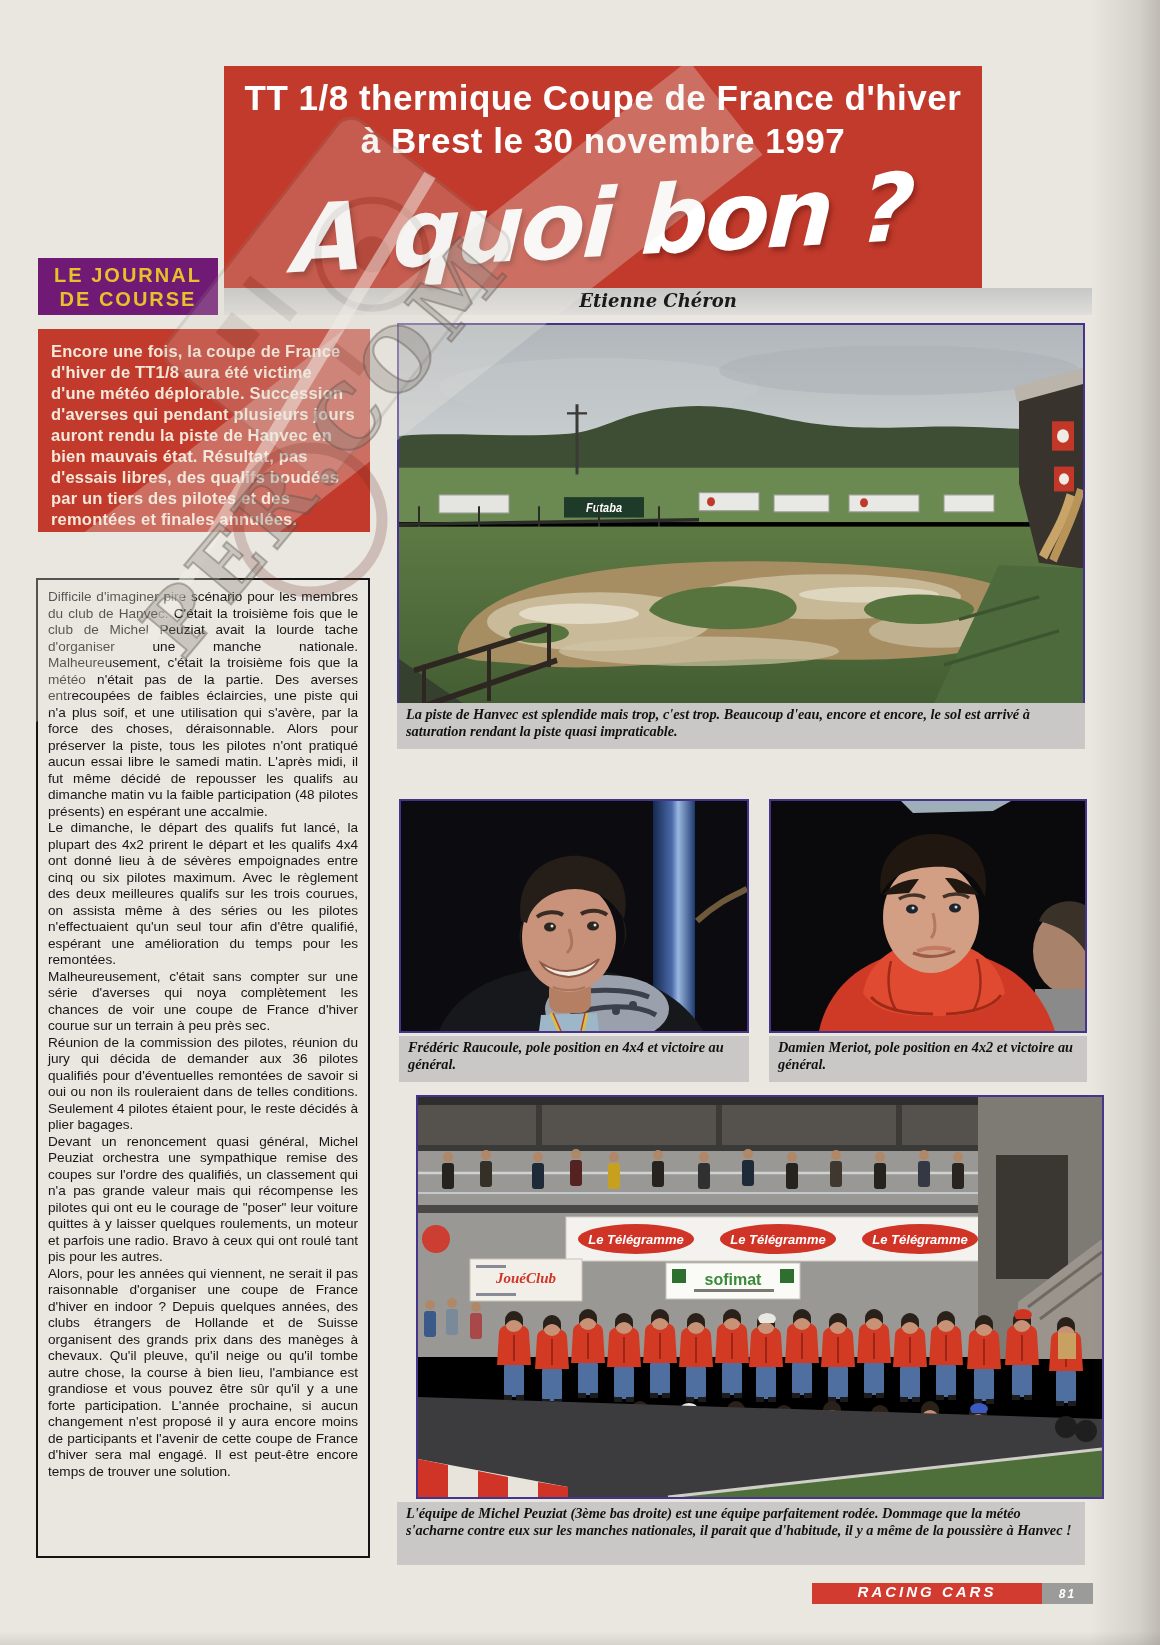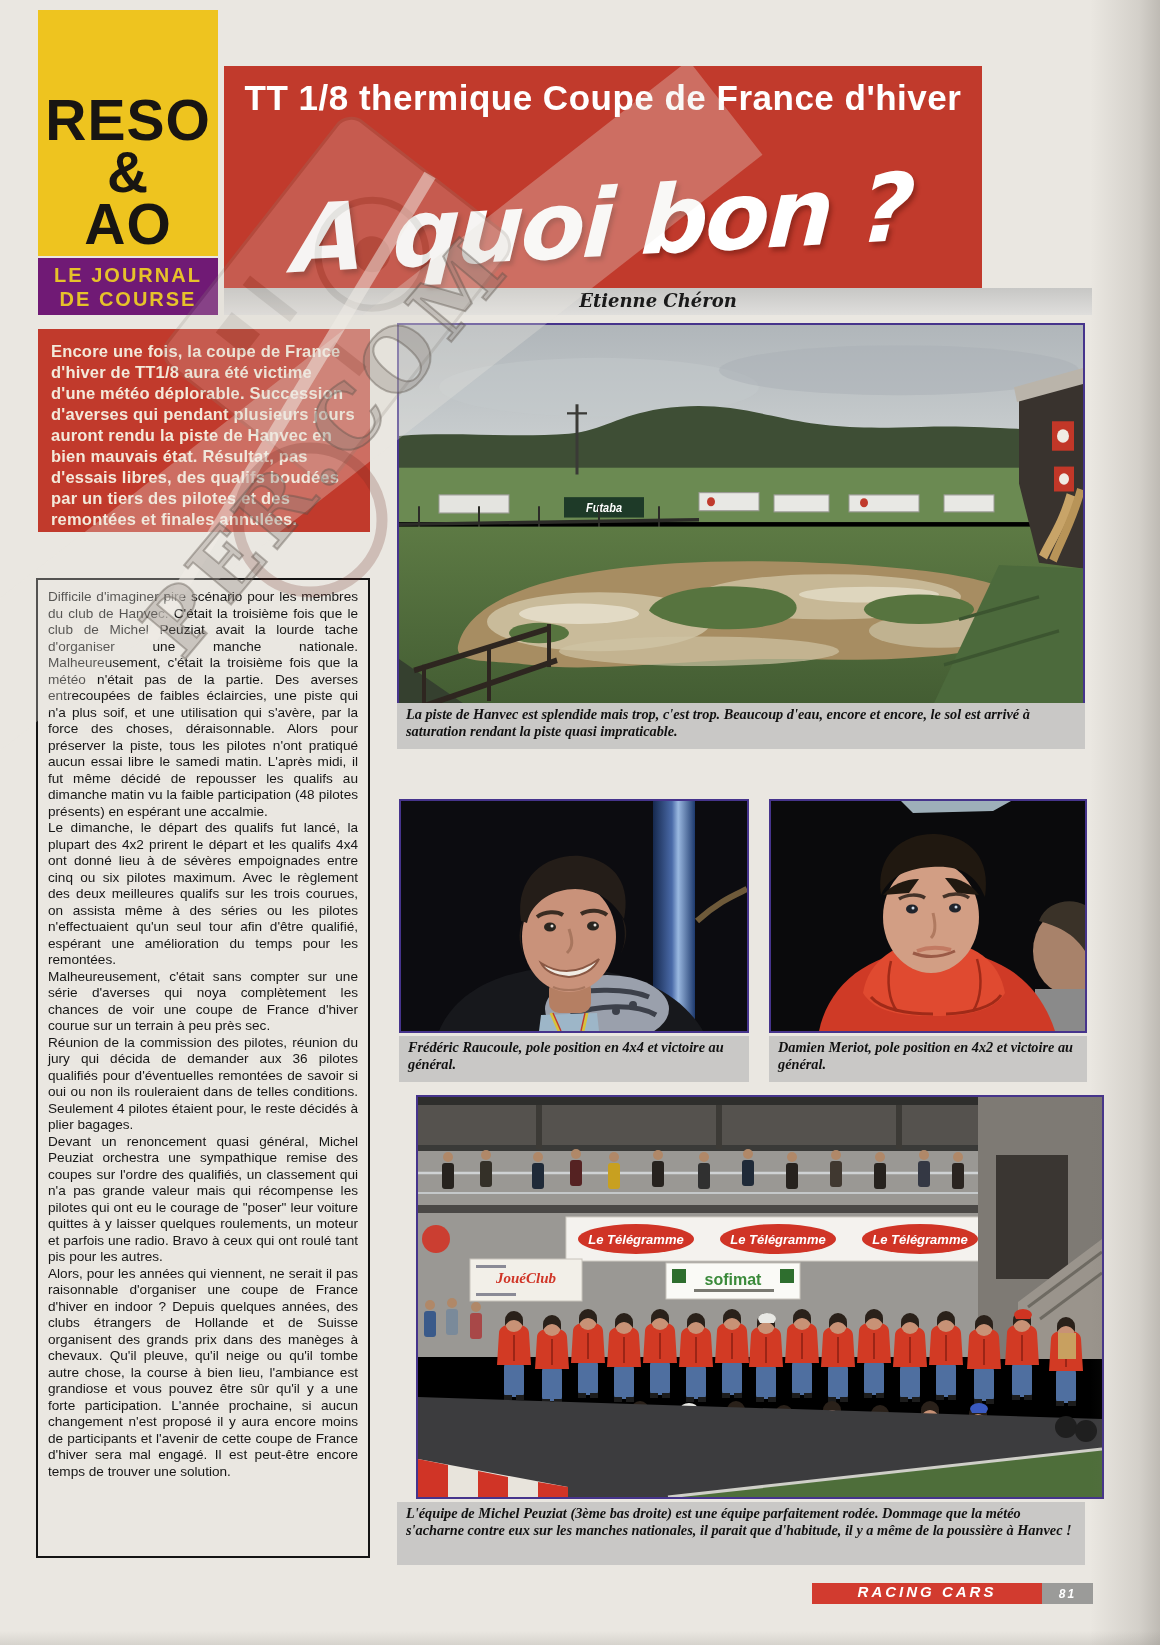--- a/index.html
+++ b/index.html
@@ -56,32 +56,28 @@
   .footer-gray span{color:#fff;font-weight:900;font-style:italic;font-size:12px;letter-spacing:2px;}
 
   
   .watermark{position:absolute;left:0;top:0;width:780px;height:840px;z-index:60;pointer-events:none;}
 </style>
 </head>
 <body>
 
 <div id="page">
 
-  <div class="mast-yellow">
-    <div class="big">RESO</div>
-    <div class="big">&amp;</div>
-    <div class="big">AO</div>
-  </div>
   <div class="mast-black">
     <div class="jr">LE JOURNAL</div>
     <div class="jr">DE COURSE</div>
   </div>
 
   <div class="banner">
     <div class="t1">TT 1/8 thermique Coupe de France d'hiver</div>
+    <div class="t2">à Brest le 30 novembre 1997</div>
     <div class="headline-script">A quoi bon ?</div>
   </div>
   <div class="byline-strip">
     <span>Etienne Chéron</span>
   </div>
 
   <div class="intro-box">
     <p>Encore une fois, la coupe de France d'hiver de TT1/8 aura été victime d'une météo déplorable. Succession d'averses qui pendant plusieurs jours auront rendu la piste de Hanvec en bien mauvais état. Résultat, pas d'essais libres, des qualifs boudées par un tiers des pilotes et des remontées et finales annulées.</p>
   </div>
 

